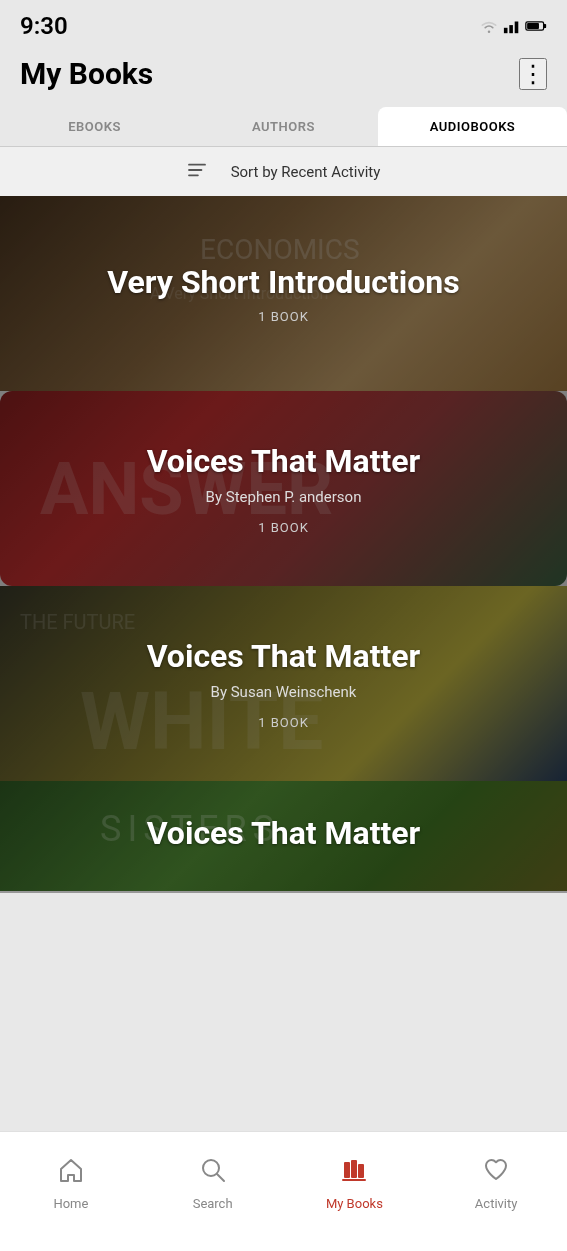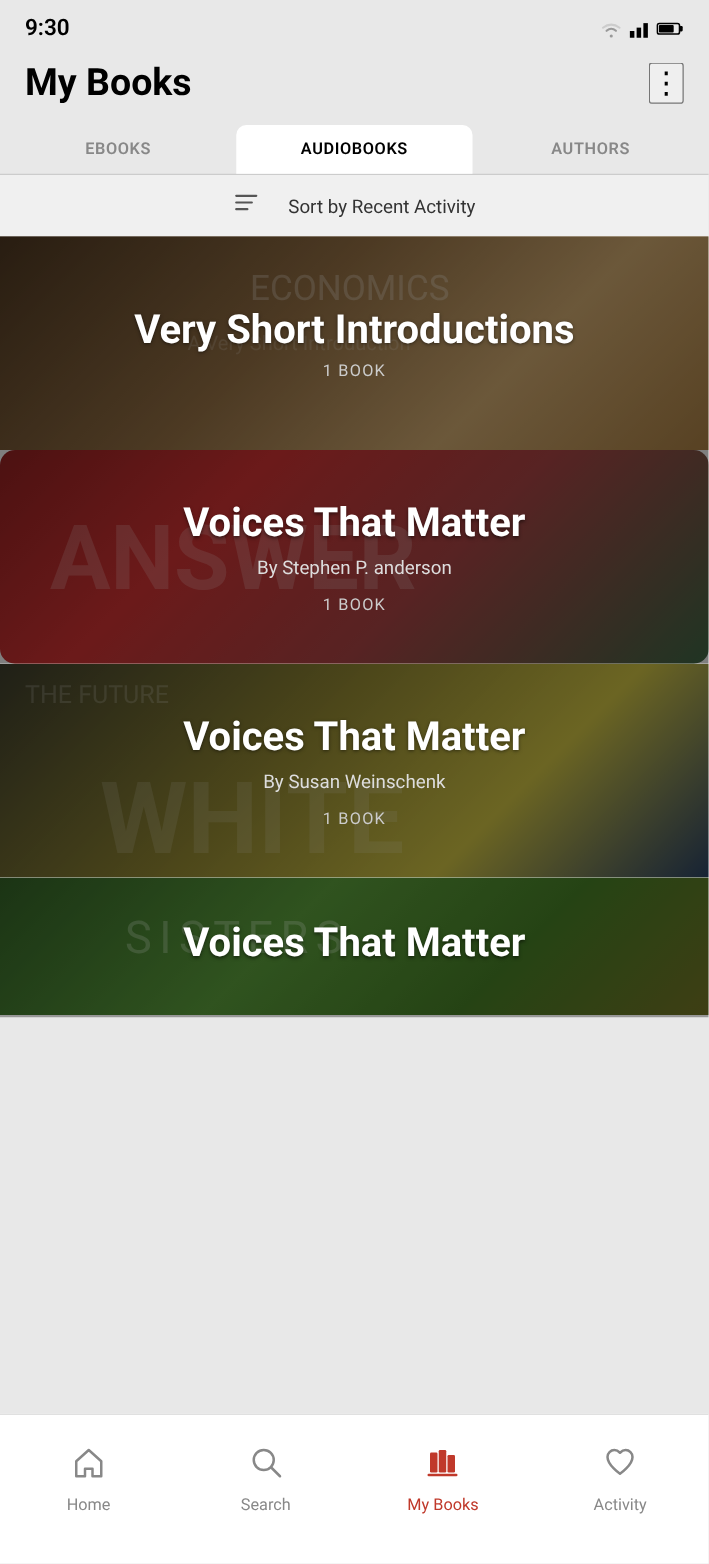--- a/index.html
+++ b/index.html
@@ -14,21 +14,21 @@
 
     
     .status-bar {
       display: flex;
       justify-content: space-between;
       align-items: center;
       padding: 12px 20px 8px 20px;
       background: #e8e8e8;
     }
     .status-time {
-      font-size: 18px;
+      font-size: 24px;
       font-weight: 600;
       color: #000;
     }
     .status-icons {
       display: flex;
       align-items: center;
       gap: 4px;
     }
 
     
@@ -107,21 +107,21 @@
     
     .books-list {
       display: flex;
       flex-direction: column;
       gap: 0;
     }
 
     .book-card {
       position: relative;
       width: 567px;
-      height: 171px;
+      height: 195px;
       overflow: hidden;
       display: flex;
       align-items: center;
       justify-content: center;
     }
 
     .book-bg {
       position: absolute;
       inset: 0;
       display: flex;
@@ -231,25 +231,25 @@
 
 <div class="header">
   <h1 class="header-title">My Books</h1>
   <button class="more-btn">⋮</button>
 </div>
 
 <div class="tabs">
   <div class="tab">
     <span>EBOOKS</span>
   </div>
+  <div class="tab">
+    <span>AUTHORS</span>
+  </div>
   <div class="tab active">
     <span>AUDIOBOOKS</span>
-  </div>
-  <div class="tab">
-    <span>AUTHORS</span>
   </div>
 </div>
 
 <div class="sort-bar">
   <span class="sort-icon">
     <svg width="20" height="16" viewBox="0 0 22 18" fill="none">
       <line x1="2" y1="3" x2="20" y2="3" stroke="#555" stroke-width="2" stroke-linecap="round"></line>
       <line x1="2" y1="9" x2="16" y2="9" stroke="#555" stroke-width="2" stroke-linecap="round"></line>
       <line x1="2" y1="15" x2="12" y2="15" stroke="#555" stroke-width="2" stroke-linecap="round"></line>
     </svg>

